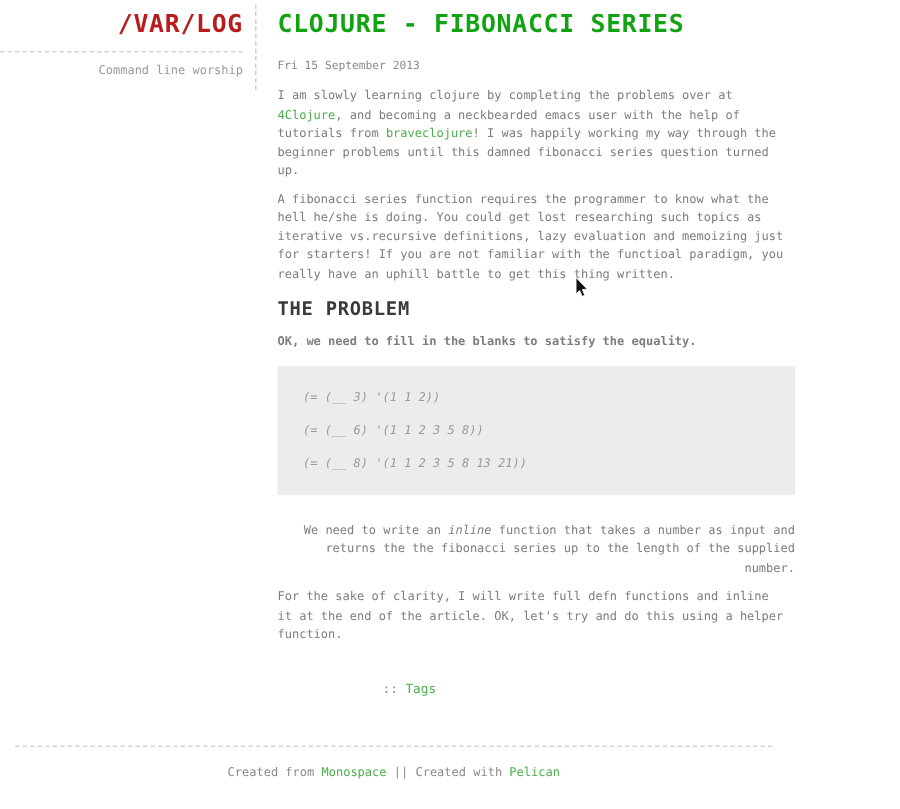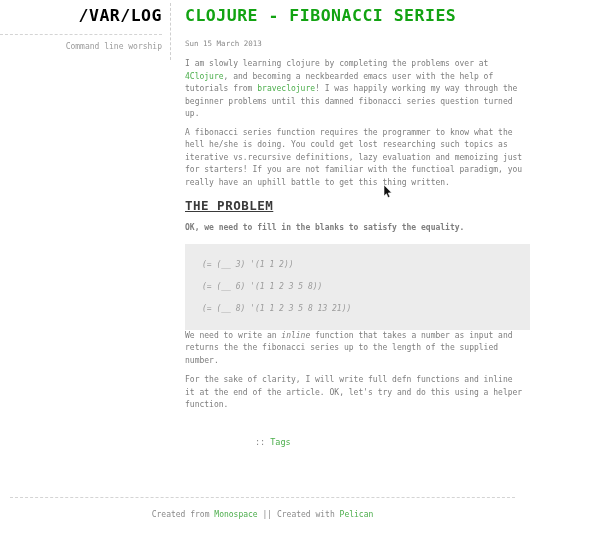--- a/index.html
+++ b/index.html
@@ -17,21 +17,21 @@
     position: absolute;
     left: 0; top: 6px;
     width: 162px;
     padding-right: 8px;
     text-align: right;
   }
   .site-title {
     font-size: 16.5px;
     font-weight: bold;
     line-height: 20px;
-    color: #000000;
+    color: #b91c1c;
     letter-spacing: 0.5px;
     cursor: pointer;
   }
   .sidebar-hr {
     border: 0;
     border-top: 1px dashed #d4d4d4;
     margin: 8px 0 7px 0;
   }
   .site-tagline {
     font-size: 8px;
@@ -75,35 +75,34 @@
   }
   .p1 { margin-top: 9px; }
   .p2 { margin-top: 6px; }
   .section-heading {
     margin: 0;
     font-size: 12.5px;
     font-weight: bold;
     line-height: 14px;
     color: #3a3a3a;
     letter-spacing: 0.5px;
-    text-decoration: underline;
   }
   .h-problem { margin-top: 10px; }
   .p-intro   { margin-top: 9px; font-weight: bold; }
   .code-block {
     margin-top: 9px;
     background: #ececec;
     padding: 10px 24px 10px 17px;
     font-size: 8px;
     font-style: italic;
     line-height: 22px;
     color: #9b9b9b;
     white-space: pre;
   }
-  .p-after   { margin-top: 0; }
+  .p-after   { margin-top: 18px; text-align: right; }
   .h-first   { margin-top: 15px; }
   .p-first   { margin-top: 7px; }
 
   .link { color: #4cae4c; cursor: pointer; }
   .em   { font-style: italic; }
 
   .tags-row {
     margin-top: 25px;
     padding-left: 70px;
     font-size: 8.5px;
@@ -147,21 +146,21 @@
 
   <div class="sidebar">
     <div class="site-title">/VAR/LOG</div>
     <hr class="sidebar-hr">
     <div class="site-tagline">Command line worship</div>
   </div>
   <div class="vertical-divider"></div>
 
   <div class="content">
     <h1 class="article-title">CLOJURE - FIBONACCI SERIES</h1>
-    <div class="article-date">Sun 15 March 2013</div>
+    <div class="article-date">Fri 15 September 2013</div>
 
     <p class="para p1"><span>I am slowly learning clojure by completing the problems over at
 </span><span class="link">4Clojure</span><span>, and becoming a neckbearded emacs user with the help of
 tutorials from </span><span class="link">braveclojure</span><span>! I was happily working my way through the
 beginner problems until this damned fibonacci series question turned
 up.</span></p>
     <p class="para p2">A fibonacci series function requires the programmer to know what the
 hell he/she is doing. You could get lost researching such topics as
 iterative vs.recursive definitions, lazy evaluation and memoizing just
 for starters! If you are not familiar with the functioal paradigm, you

